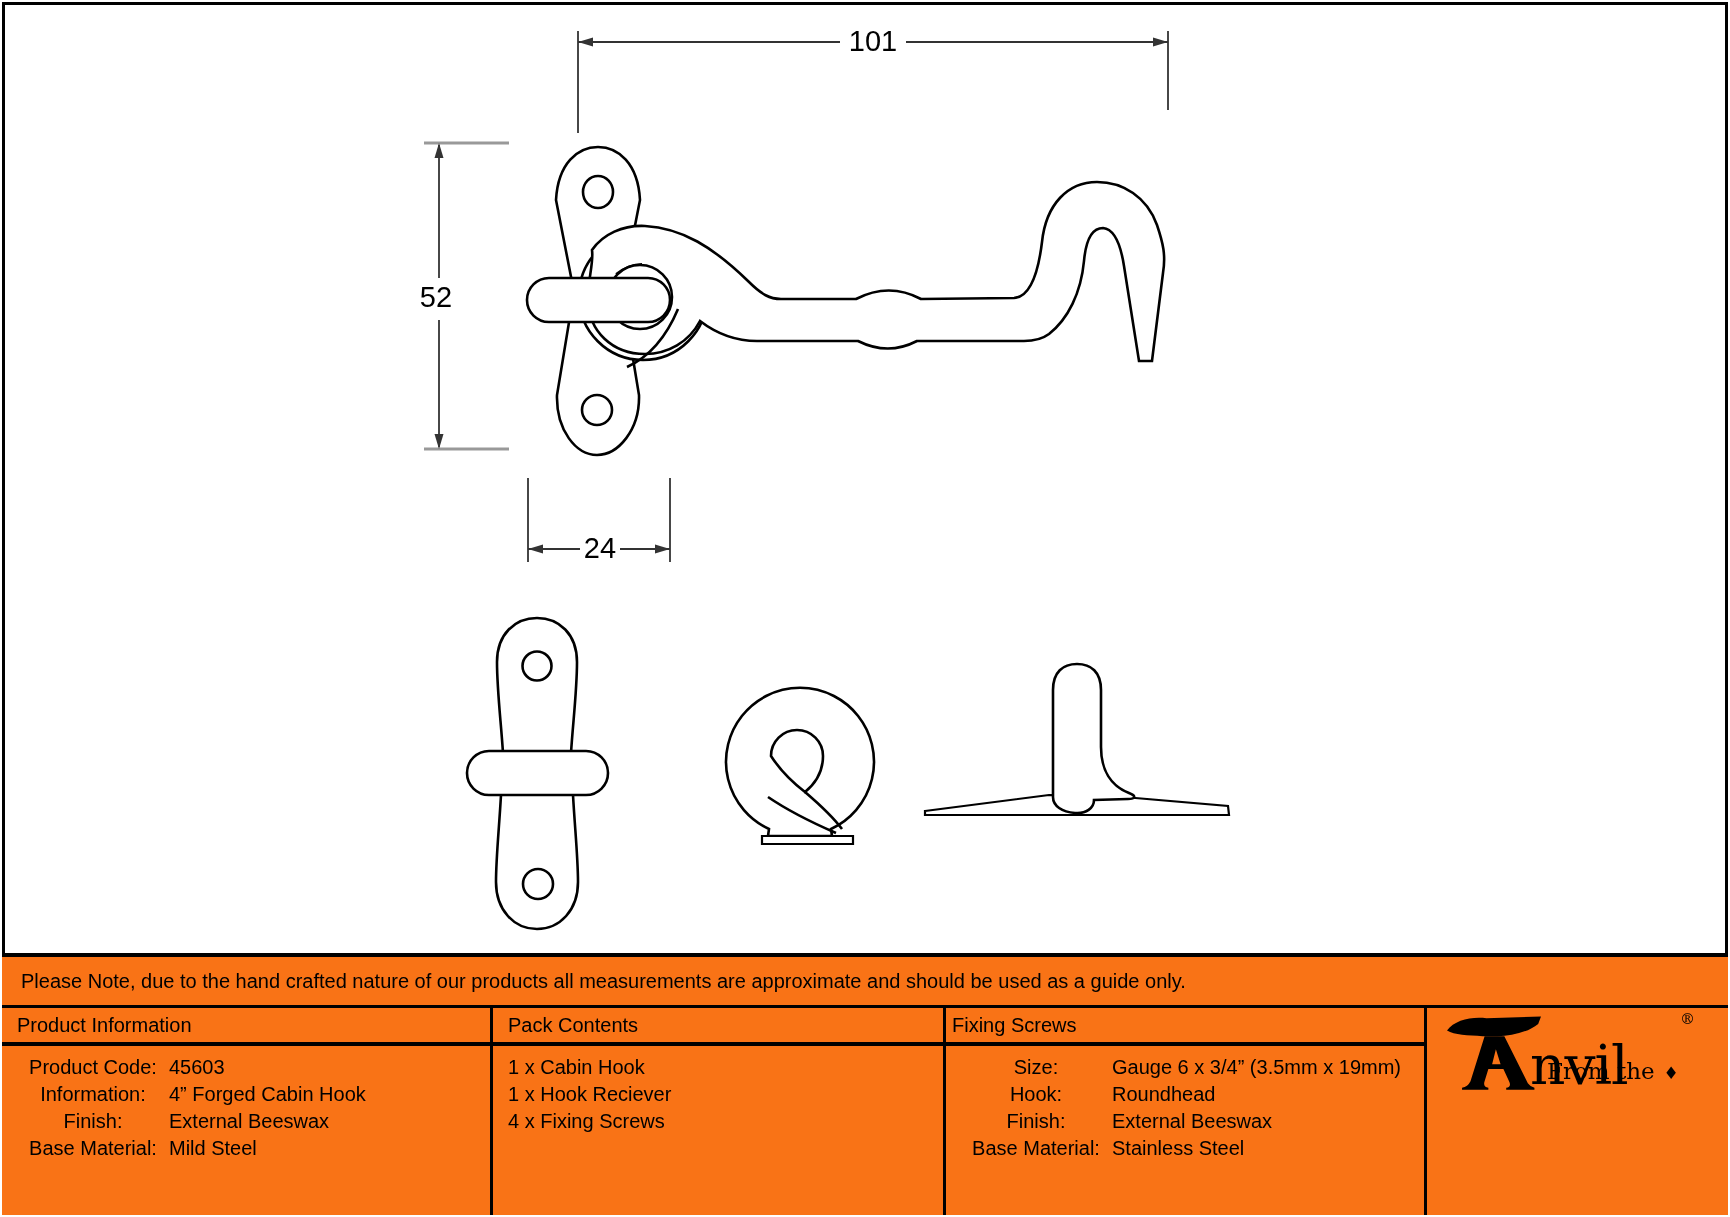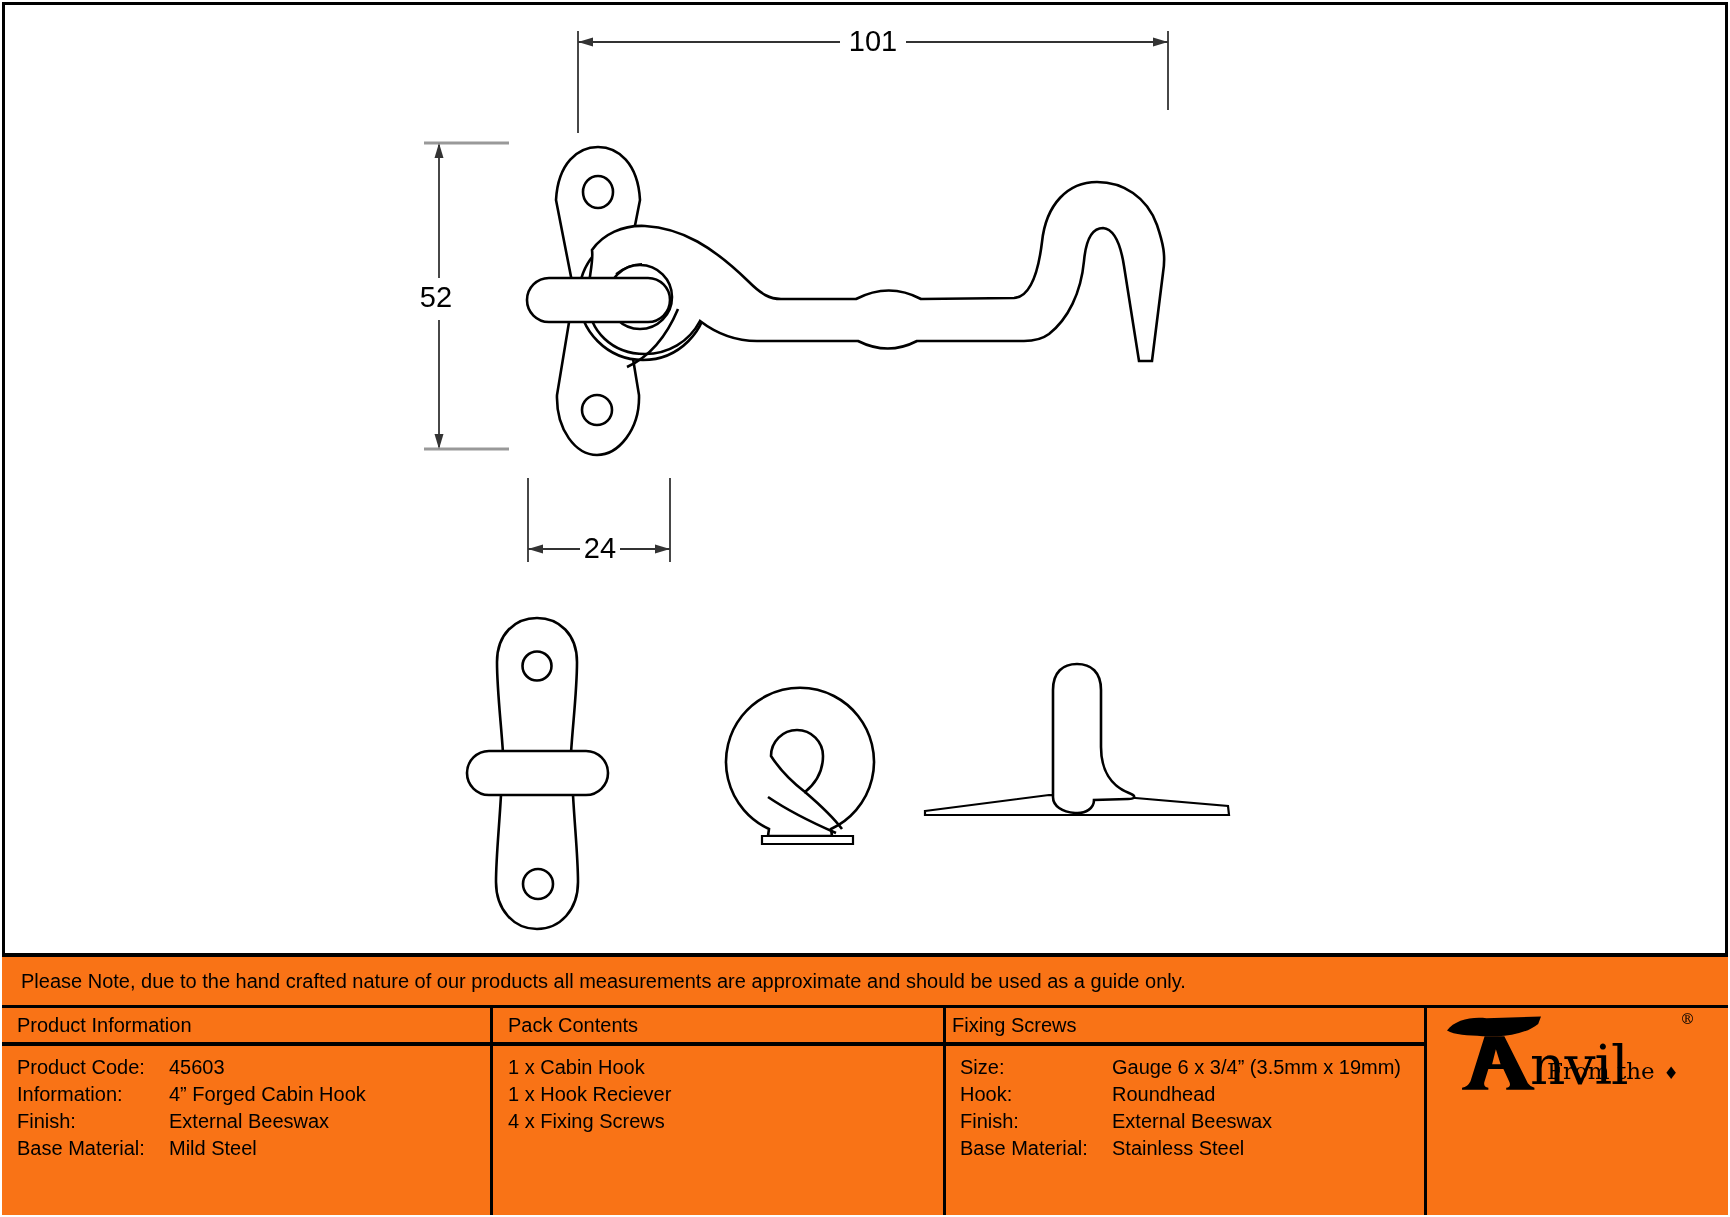--- a/index.html
+++ b/index.html
@@ -15,21 +15,21 @@
   .cols{flex:1;display:flex;min-height:0;}
   .col{display:flex;flex-direction:column;}
   .col.b{border-right:3px solid #000;}
   .col1{width:488px;} .col2{width:450px;} .col3{width:478px;} .col4{flex:1;position:relative;}
   .col-header{height:34px;border-bottom:4px solid #000;display:flex;align-items:center;
               padding-left:15px;font-size:20px;flex:none;}
   .col3 .col-header{padding-left:6px;}
   .col-body{padding:8px 0 0 15px;font-size:20px;line-height:27px;}
   .col3 .col-body{padding-left:14px;}
   .kv{display:flex;}
-  .kv .lbl{width:152px;flex:none;}
+  .kv .lbl{width:152px;flex:none;text-align:center;}
   
   .serif{font-family:"DejaVu Serif","Liberation Serif",serif;}
   #logo-from{position:absolute;font-size:23px;top:10px;left:120px;white-space:nowrap;margin-top:40px;}
   #logo-diamond{font-size:17px;margin-left:9px;}
   #logo-suffix{position:absolute;font-size:55px;line-height:70px;top:22px;left:103px;
                letter-spacing:-1px;}
   #logo-reg{position:absolute;font-size:15px;top:2px;left:253px;}
   #anvil-glyph{position:absolute;left:20px;top:6px;}
 </style>
 </head>

